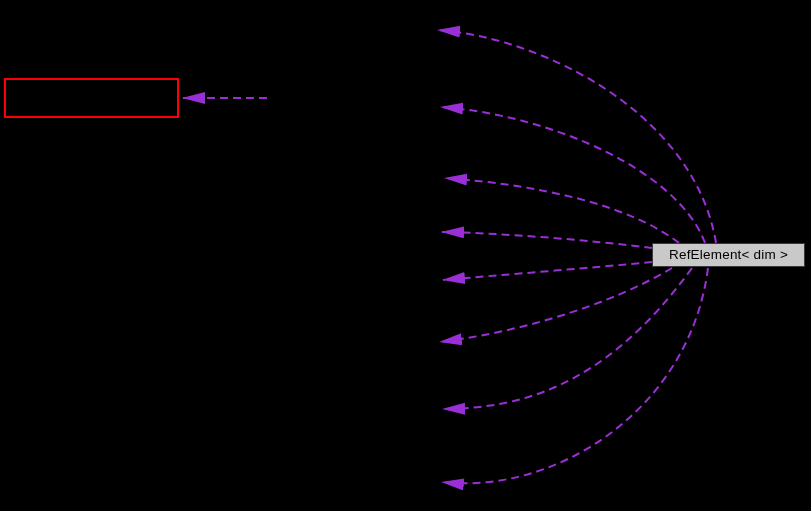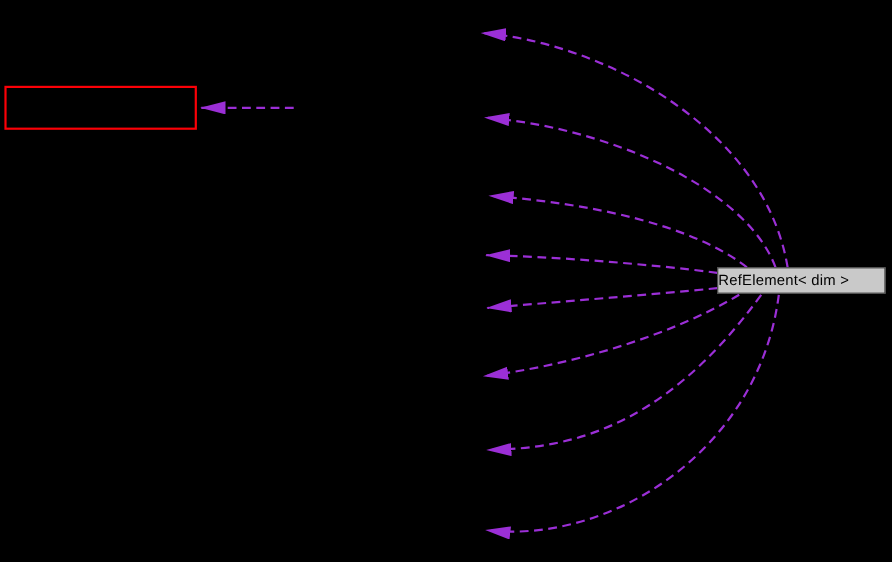--- a/index.html
+++ b/index.html
@@ -22,21 +22,21 @@
     fill: none;
     stroke: var(--edge-color, #9b2fd6);
     stroke-width: 2;
     stroke-dasharray: 8 5;
   }
   .node {
     position: absolute;
     box-sizing: border-box;
     display: flex;
     align-items: center;
-    justify-content: flex-start;
+    justify-content: center;
     white-space: nowrap;
   }
   .node-label {
     font-size: 13.5px;
     line-height: 1;
     letter-spacing: 0.2px;
   }
 </style>
 </head>
 <body>

